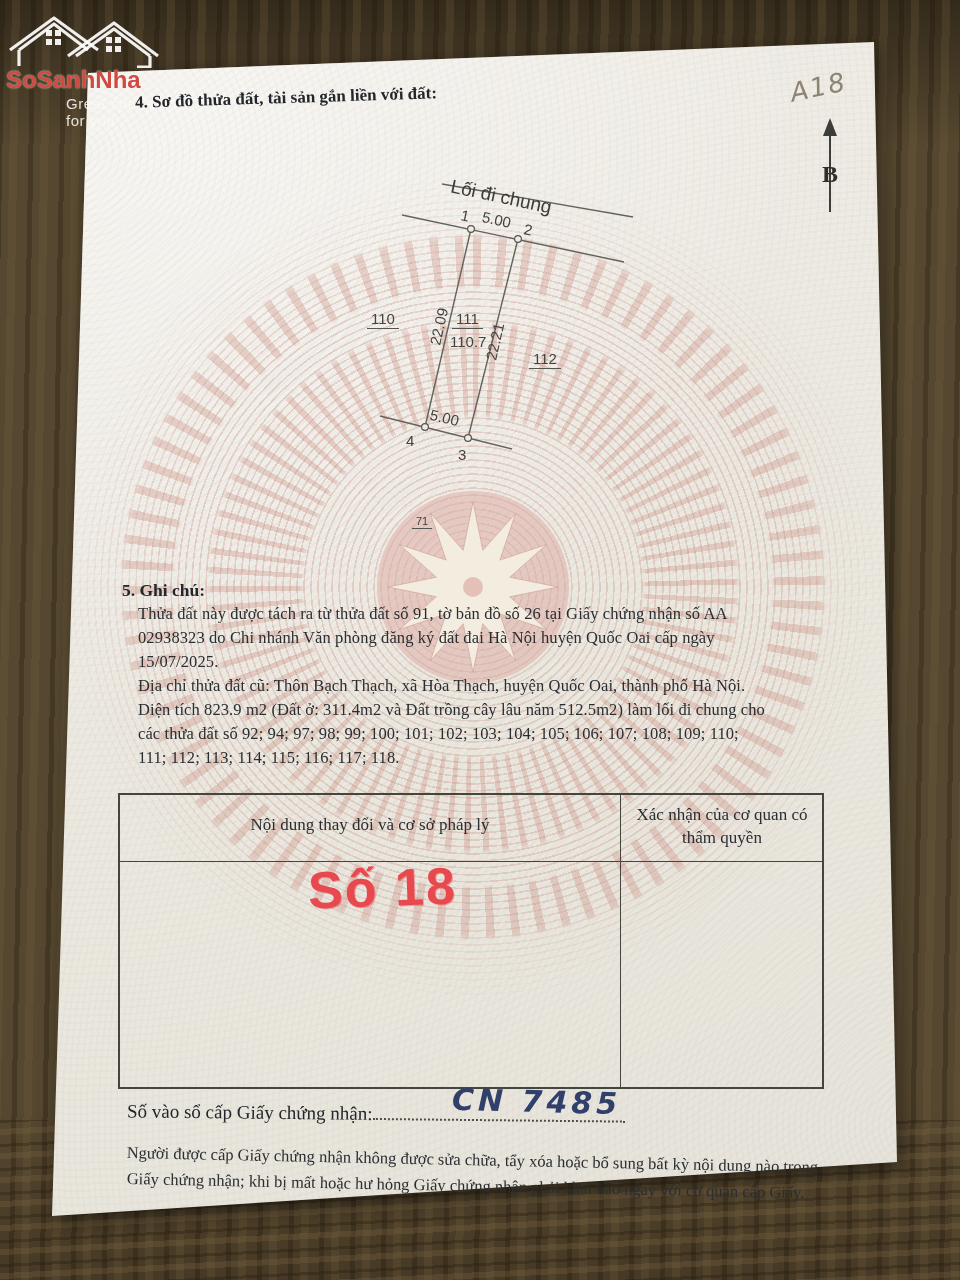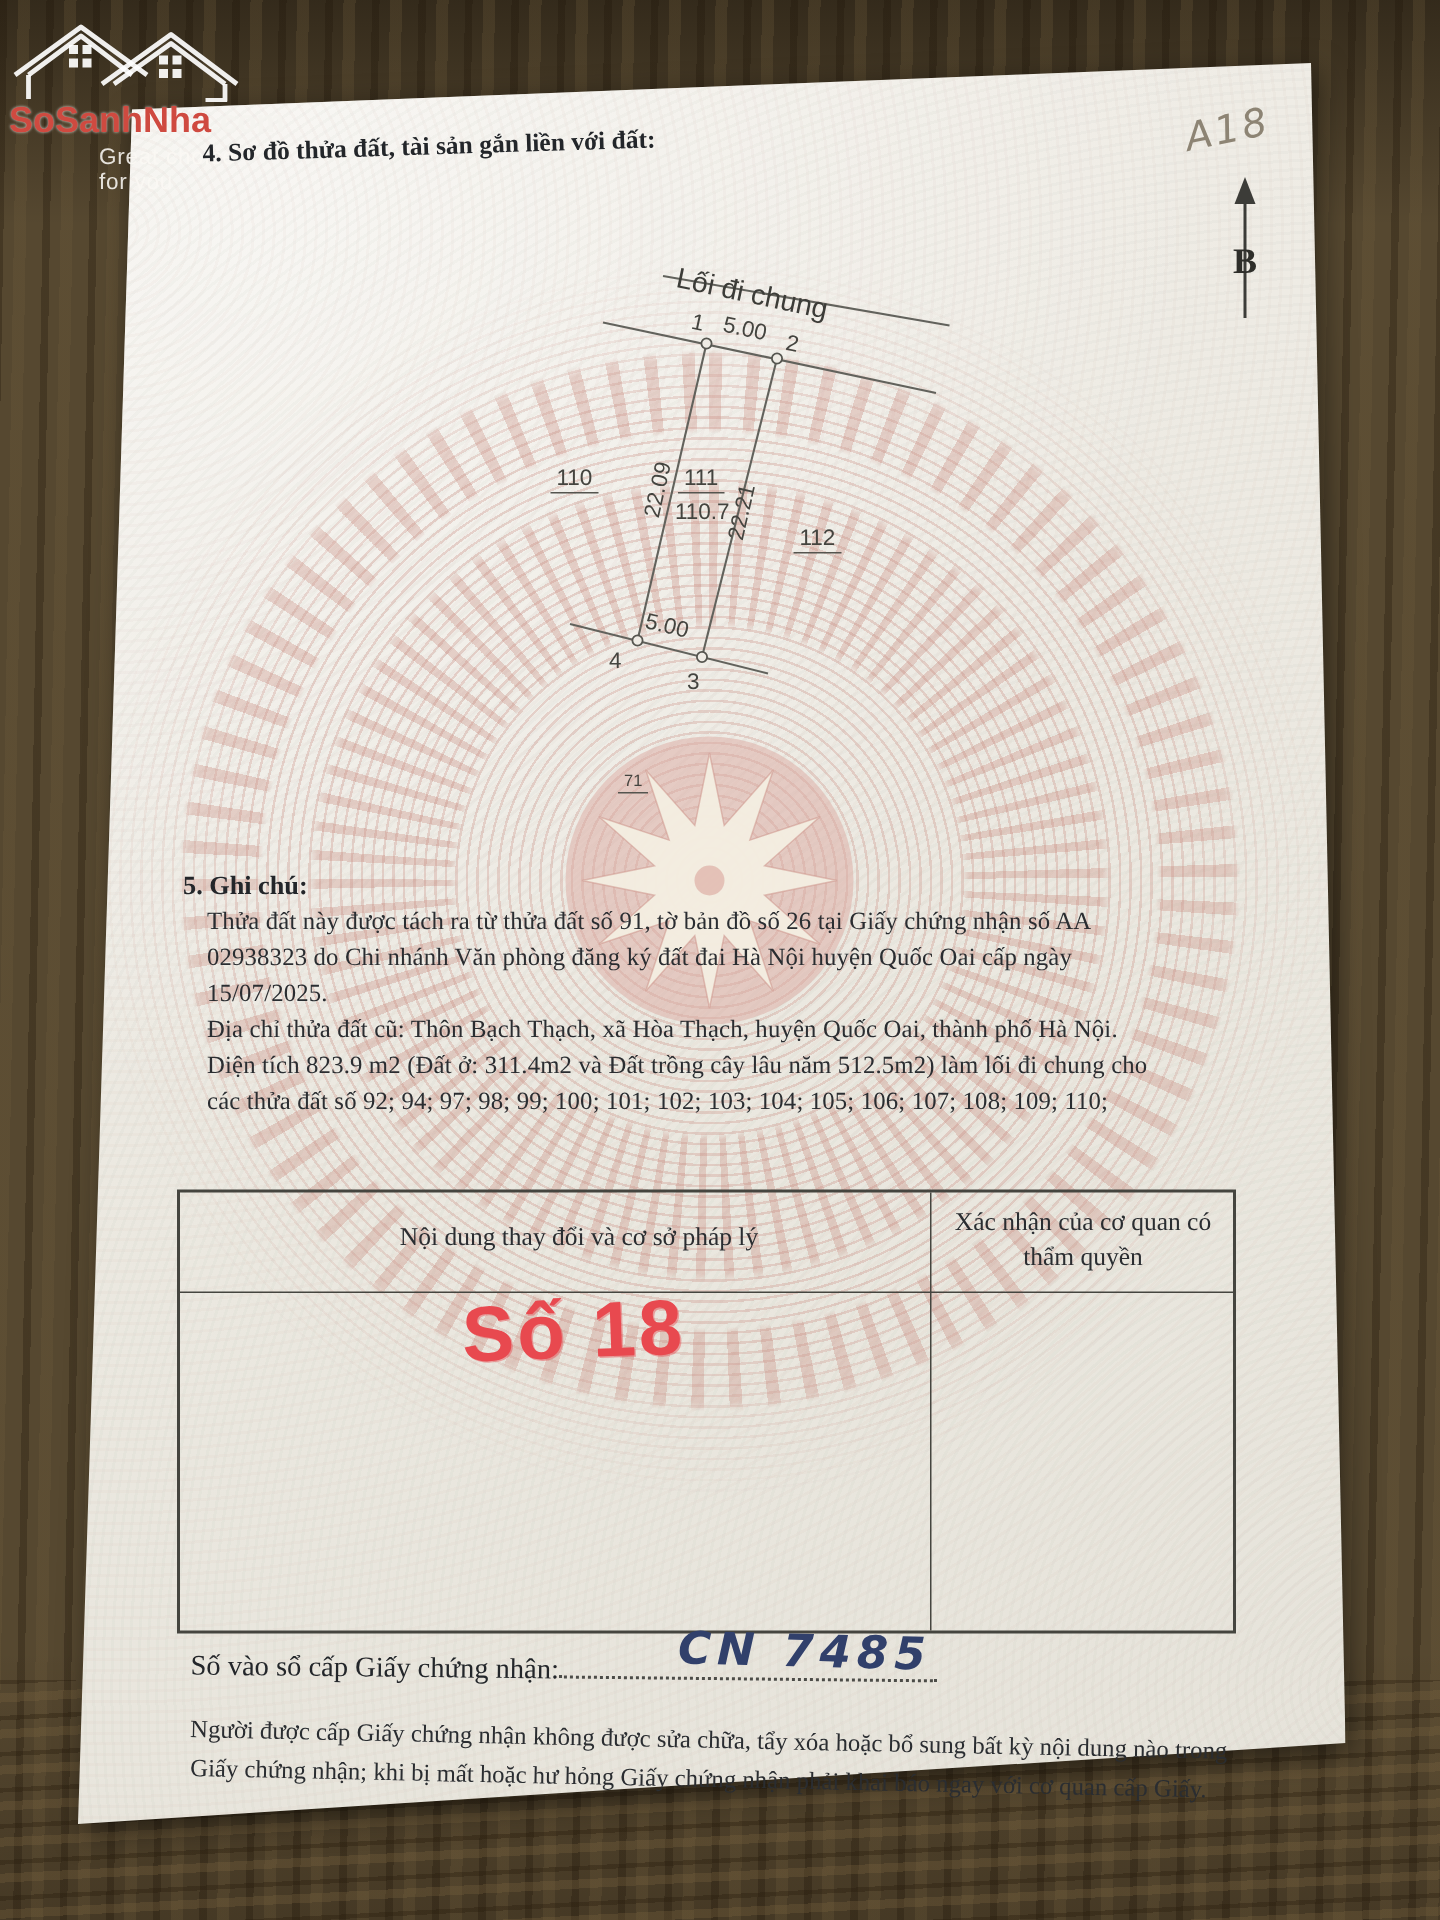--- a/index.html
+++ b/index.html
@@ -54,21 +54,21 @@
   .pencil{left:790px;top:72px;font-family:"DejaVu Sans",sans-serif;font-style:italic;
     font-size:26px;color:#8d8474;transform:rotate(-12deg);letter-spacing:2px;}
   .h5{left:122px;top:580px;font-weight:bold;font-size:17.5px;color:#23262a;}
   .bodyline{left:138px;font-size:16.5px;color:#2a2d31;letter-spacing:.1px;}
   .h6{left:122px;top:768px;font-weight:bold;font-size:17.5px;color:#23262a;}
   
   .table{position:absolute;left:118px;top:793px;width:702px;height:292px;
     border:2px solid #45453f;}
   .col-divider{position:absolute;left:500px;top:0;bottom:0;width:0;border-left:1.6px solid #45453f;}
   .header-divider{position:absolute;left:0;right:0;top:66px;height:0;border-top:1.6px solid #45453f;}
-  .th1{position:absolute;left:16px;width:500px;top:20px;text-align:center;font-size:17px;color:#2a2d31;}
+  .th1{position:absolute;left:0;width:500px;top:20px;text-align:center;font-size:17px;color:#2a2d31;}
   .th2{position:absolute;left:502px;width:200px;top:9px;text-align:center;font-size:17px;color:#2a2d31;
     white-space:normal;line-height:1.35;}
   .stamp{left:308px;top:858px;font-family:"Liberation Sans","DejaVu Sans",sans-serif;
     font-weight:bold;font-size:52px;color:#e8494f;transform:rotate(-2deg);letter-spacing:2px;
     text-shadow:1px 1px 0 rgba(232,73,79,.45);}
   .registry{left:127px;top:1103px;font-size:19px;color:#23262a;transform:rotate(.6deg);}
   .dots{display:inline-block;width:252px;height:14px;border-bottom:2px dotted #4c4c48;
     vertical-align:baseline;}
   .pen{left:452px;top:1084px;font-family:"DejaVu Sans",sans-serif;font-style:italic;
     font-size:30px;font-weight:bold;color:#31406b;transform:rotate(1.5deg);letter-spacing:4px;}
@@ -170,20 +170,21 @@
   <div class="dlab" style="left:458px;top:446px;">3</div>
   <div class="dlab und" style="left:412px;top:475px;font-size:11px;margin-top:40px;">71</div>
 
   <div class="abs h5">5. Ghi chú:</div>
   <div class="abs bodyline" style="top:604px;">Thửa đất này được tách ra từ thửa đất số 91, tờ bản đồ số 26 tại Giấy chứng nhận số AA</div>
   <div class="abs bodyline" style="top:628px;">02938323 do Chi nhánh Văn phòng đăng ký đất đai Hà Nội huyện Quốc Oai cấp ngày</div>
   <div class="abs bodyline" style="top:652px;">15/07/2025.</div>
   <div class="abs bodyline" style="top:676px;">Địa chỉ thửa đất cũ: Thôn Bạch Thạch, xã Hòa Thạch, huyện Quốc Oai, thành phố Hà Nội.</div>
   <div class="abs bodyline" style="top:700px;">Diện tích 823.9 m2 (Đất ở: 311.4m2  và Đất trồng cây lâu năm 512.5m2) làm lối đi chung cho</div>
   <div class="abs bodyline" style="top:724px;">các thửa đất số 92; 94; 97; 98; 99; 100; 101; 102; 103; 104; 105; 106; 107; 108; 109; 110;</div>
+  <div class="abs bodyline" style="top:748px;">111; 112; 113; 114; 115; 116; 117; 118.</div>
 
 
   <div class="table">
     <div class="col-divider"></div>
     <div class="header-divider"></div>
     <div class="th1">Nội dung thay đổi và cơ sở pháp lý</div>
     <div class="th2">Xác nhận của cơ quan có thẩm quyền</div>
   </div>
 
   <div class="abs stamp">Số 18</div>

